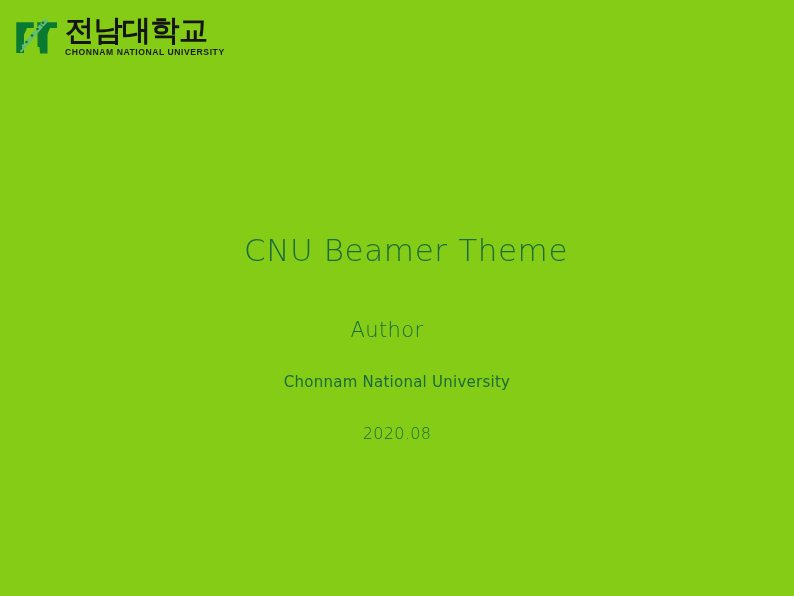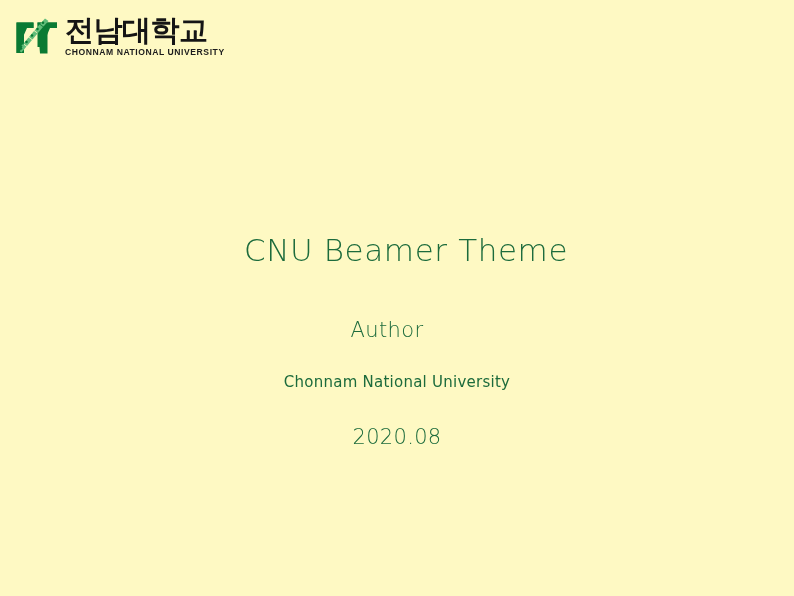--- a/index.html
+++ b/index.html
@@ -11,21 +11,21 @@
     width: 794px;
     height: 596px;
     overflow: hidden;
     font-family: "DejaVu Sans", "Liberation Sans", sans-serif;
   }
 
   #slide {
     position: relative;
     width: 794px;
     height: 596px;
-    background: #fef9c3;
+    background: #84cc16;
     box-sizing: border-box;
   }
 
   
   #logo-block {
     position: absolute;
     left: 15px;
     top: 16px;
     display: flex;
     align-items: flex-start;
@@ -107,21 +107,21 @@
     color: #1c6b3c;
     letter-spacing: 0.25px;
   }
   #doc-date {
     position: absolute;
     left: 0;
     width: 794px;
     top: 425px;
     font-family: "DejaVu Sans", "Liberation Sans", sans-serif;
     font-weight: 300;
-    font-size: 21px;
+    font-size: 16px;
     line-height: 1.15;
     color: #1c6b3c;
     letter-spacing: 0.3px;
   }
 </style>
 </head>
 <body>
 
 <div id="slide">
 

